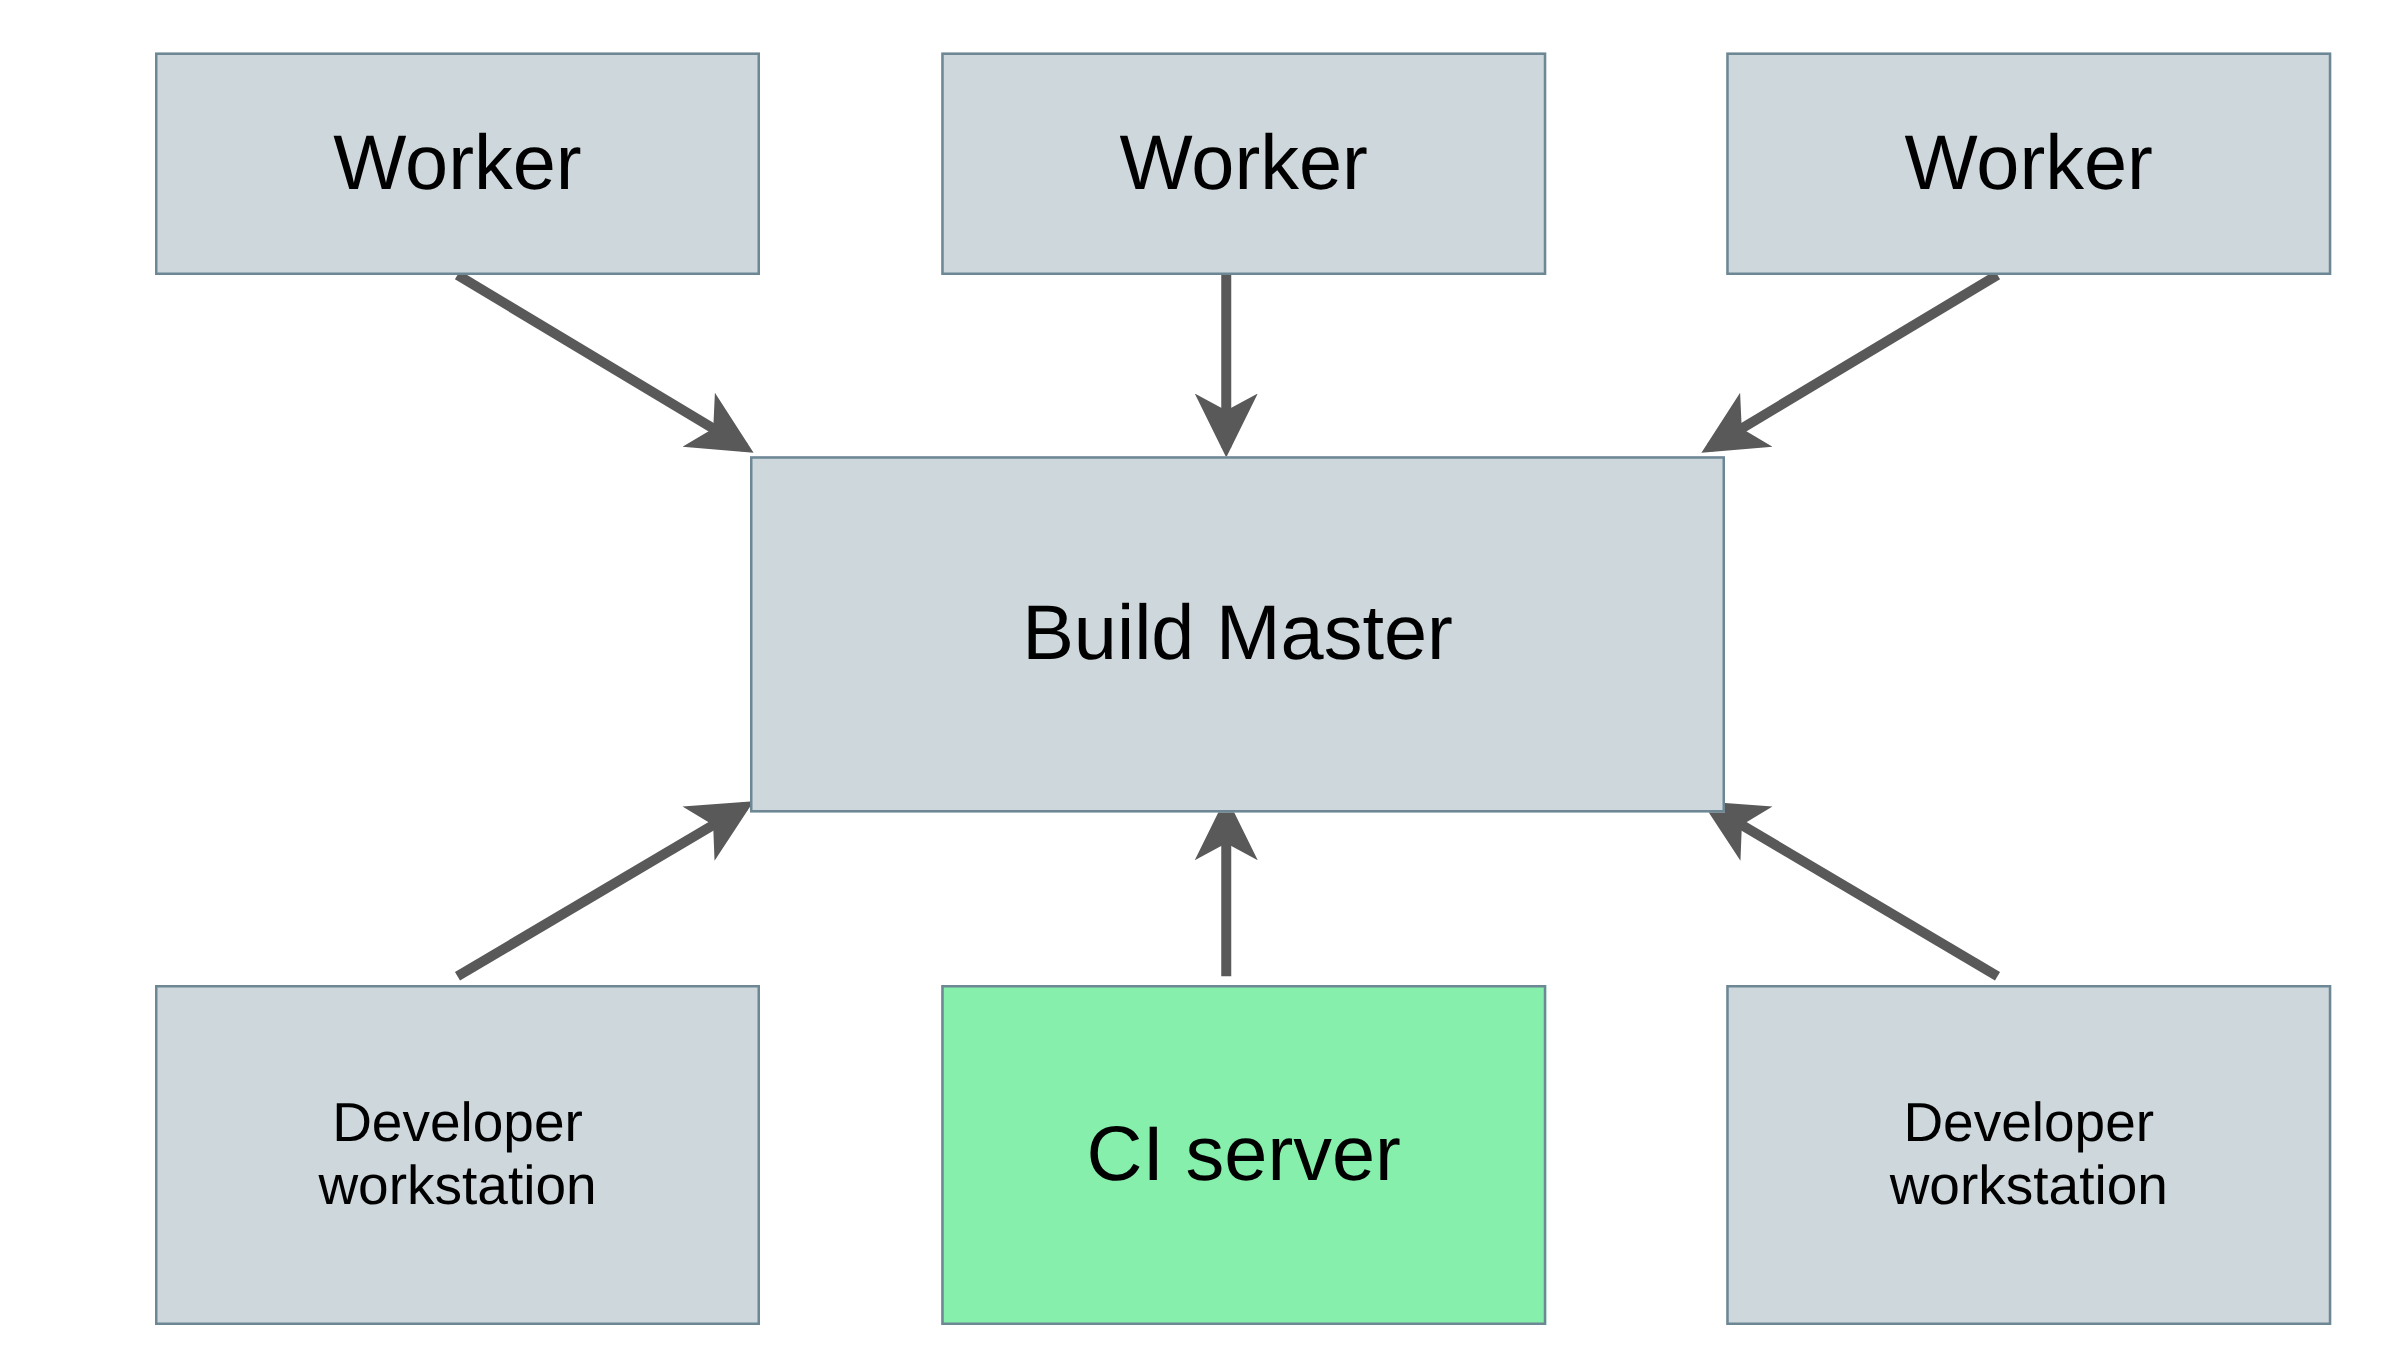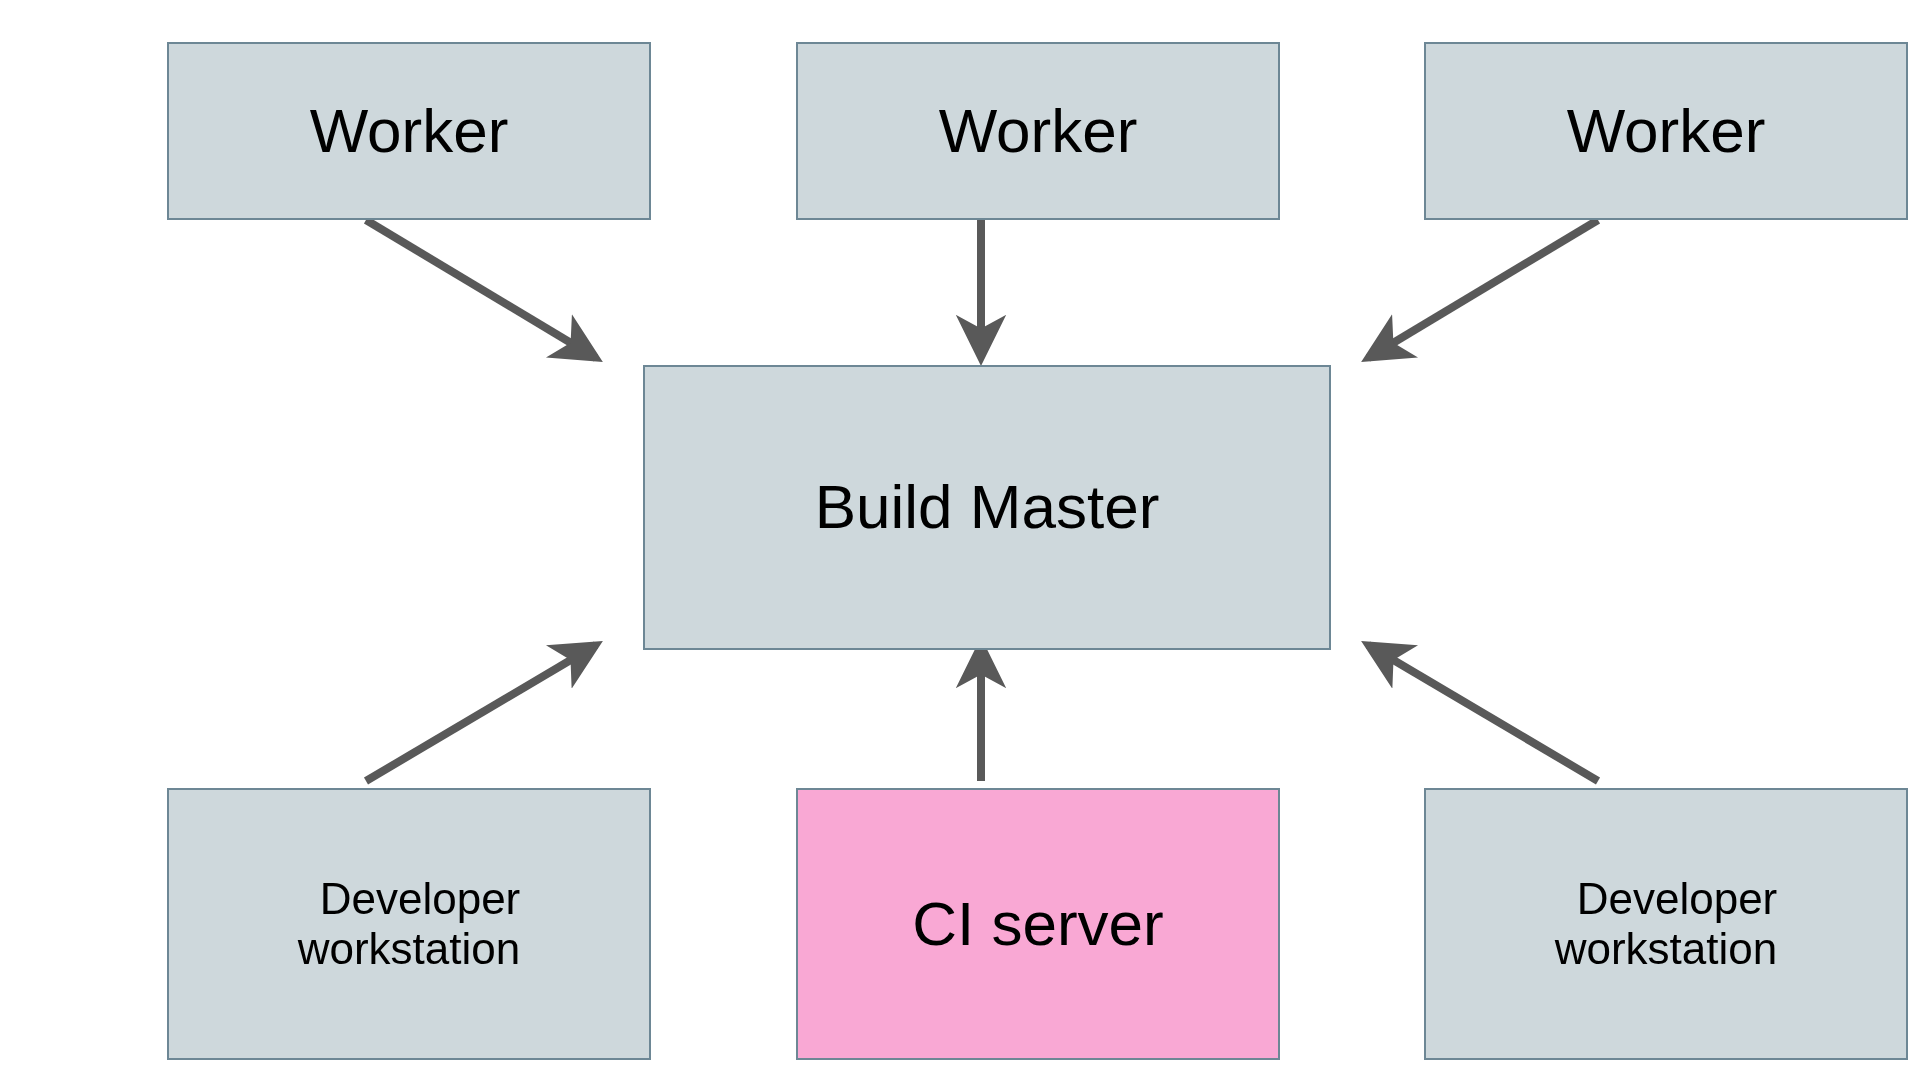--- a/index.html
+++ b/index.html
@@ -16,29 +16,28 @@
     font-family: "Liberation Sans", "DejaVu Sans", sans-serif;
   }
   .node {
     position: absolute;
     box-sizing: border-box;
     background: #ced8dc;
     border: 2px solid #6d8795;
     display: flex;
     align-items: center;
     justify-content: center;
-    text-align: right;
+    text-align: center;
     color: #000000;
     font-size: 62px;
     line-height: 1.14;
     font-weight: 400;
     letter-spacing: 0px;
     white-space: pre-line;
     z-index: 2;
-    margin-left: 43px;
   }
   .node.worker   { font-size: 62px; }
   .node.master   { font-size: 62px; }
   .node.twoline  { font-size: 44px; }
   #edges {
     position: absolute;
     left: 0;
     top: 0;
     width: 1910px;
     height: 1090px;
@@ -76,30 +75,30 @@
   </div>
 
   <div class="node worker" style="left: 753px; top: 42px; width: 484px; height: 178px; background: rgb(206, 216, 220); border-color: rgb(109, 135, 149); color: rgb(0, 0, 0);">
     <span>Worker</span>
   </div>
 
   <div class="node worker" style="left: 1381px; top: 42px; width: 484px; height: 178px; background: rgb(206, 216, 220); border-color: rgb(109, 135, 149); color: rgb(0, 0, 0);">
     <span>Worker</span>
   </div>
 
-  <div class="node master" style="left: 600px; top: 365px; width: 688px; height: 285px; background: rgb(206, 216, 220); border-color: rgb(109, 135, 149); color: rgb(0, 0, 0);">
+  <div class="node master" style="left: 600px; top: 365px; width: 780px; height: 285px; background: rgb(206, 216, 220); border-color: rgb(109, 135, 149); color: rgb(0, 0, 0);">
     <span>Build Master</span>
   </div>
 
   <div class="node twoline" style="left: 124px; top: 788px; width: 484px; height: 272px; background: rgb(206, 216, 220); border-color: rgb(109, 135, 149); color: rgb(0, 0, 0);">
     <span>Developer
 workstation</span>
   </div>
 
-  <div class="node" style="left: 753px; top: 788px; width: 484px; height: 272px; background: #f9a8d4; border-color: rgb(109, 135, 149); color: rgb(0, 0, 0);">
+  <div class="node" style="left: 753px; top: 788px; width: 484px; height: 272px; background: #86efac; border-color: rgb(109, 135, 149); color: rgb(0, 0, 0);">
     <span>CI server</span>
   </div>
 
   <div class="node twoline" style="left: 1381px; top: 788px; width: 484px; height: 272px; background: rgb(206, 216, 220); border-color: rgb(109, 135, 149); color: rgb(0, 0, 0);">
     <span>Developer
 workstation</span>
   </div>
 
 </div>
 

